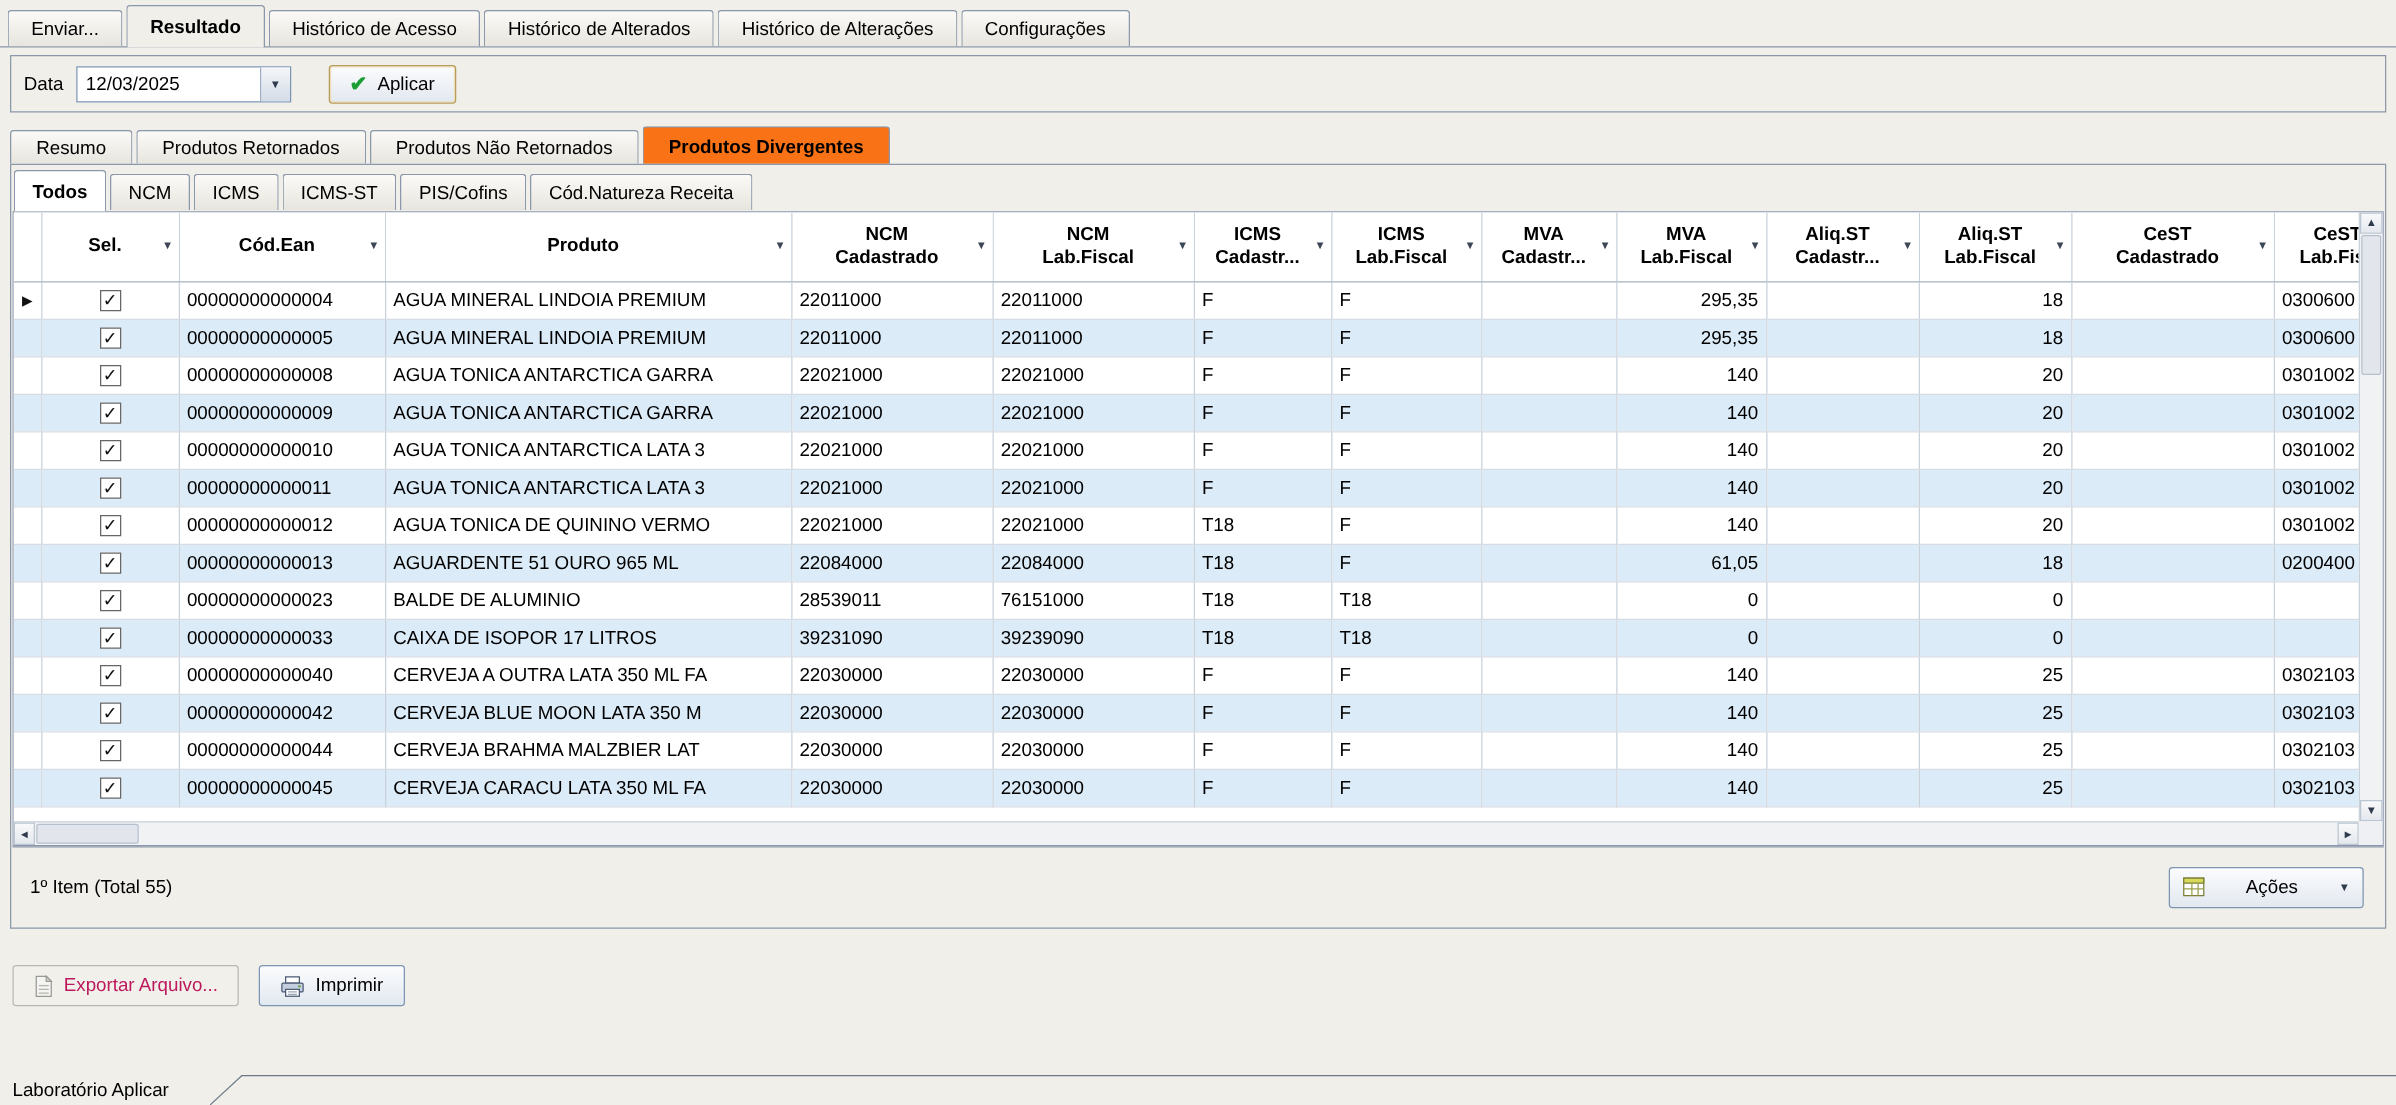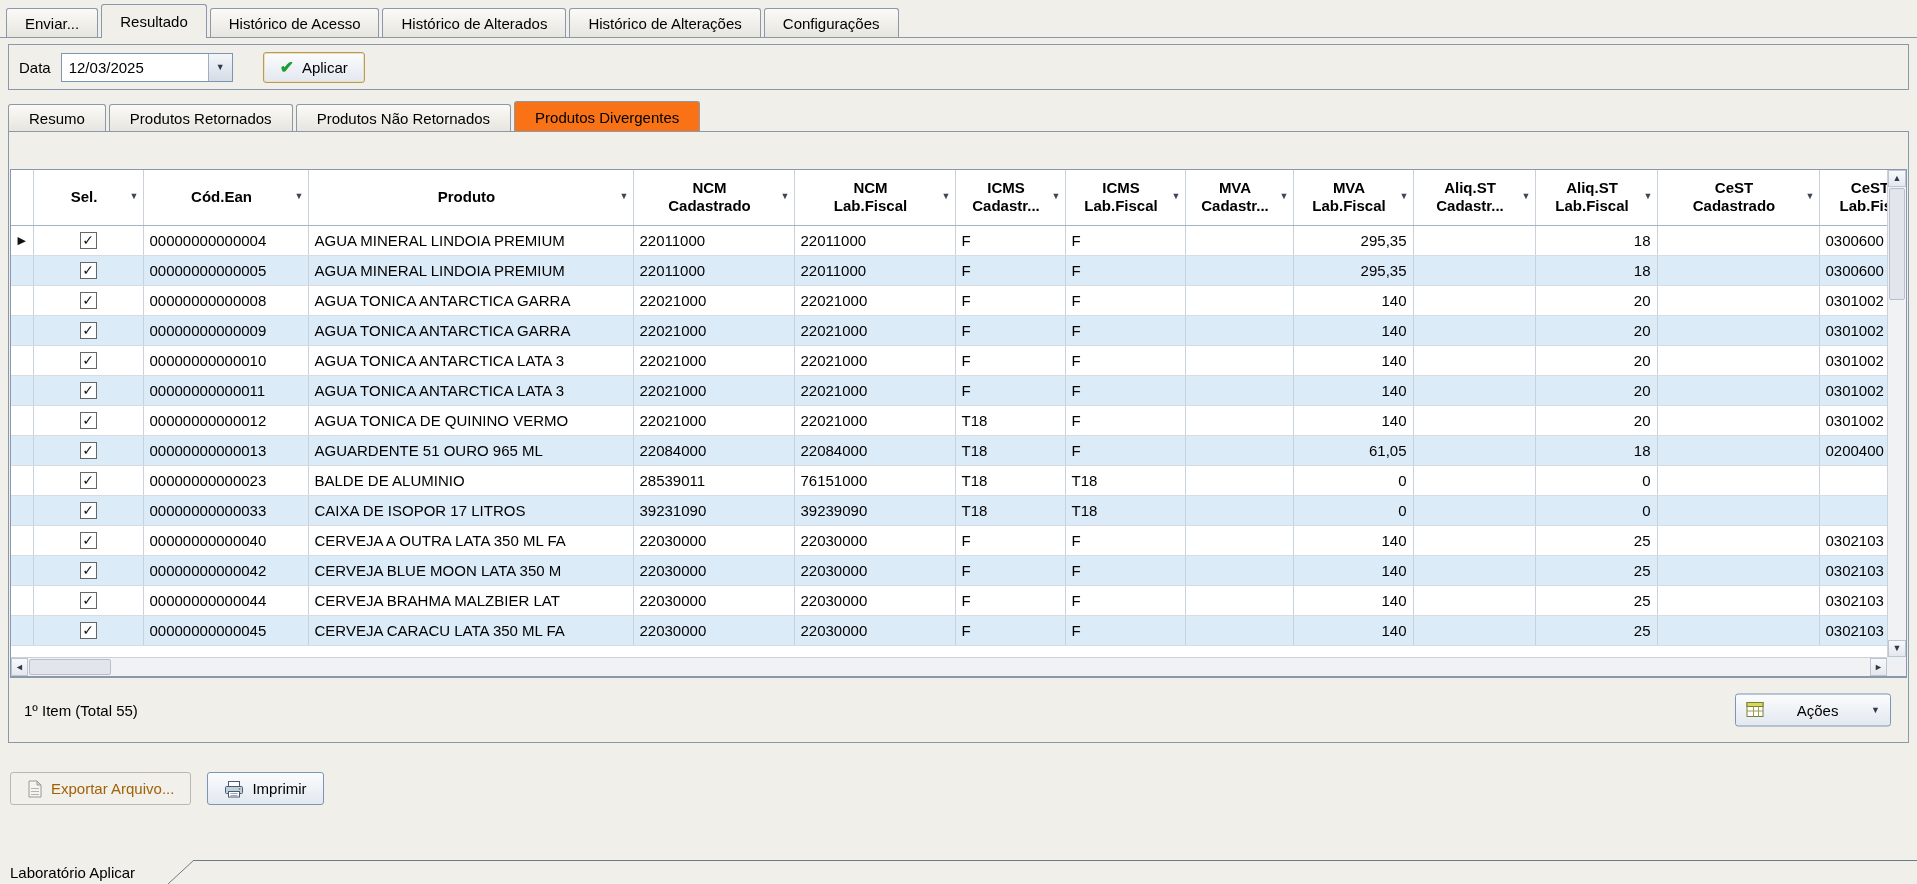--- a/index.html
+++ b/index.html
@@ -8,21 +8,21 @@
   #app { position:relative; width:1917px; height:628px; }
 
   
   .topline { position:absolute; left:0; right:0; top:37px; border-top:1px solid #8b97ab; z-index:1; }
   .tabbar { position:absolute; display:flex; align-items:flex-end; gap:3px; z-index:2; }
   .tabbar .tab {
     display:flex; align-items:center; padding:0 18px; cursor:default; white-space:nowrap;
     background:linear-gradient(#fbfaf7,#e7e5de); border:1px solid #8b97ab; border-bottom:none;
     border-radius:3px 3px 0 0; height:29px; margin-bottom:1px;
   }
-  .tabbar .tab.active { font-weight:normal; margin-bottom:0; }
+  .tabbar .tab.active { font-weight:bold; margin-bottom:0; }
   .top-tabs { left:6px; top:4px; height:34px; }
   .top-tabs .tab.active { height:34px; background:#f0efe9; }
 
   
   .data-panel { position:absolute; left:8px; top:44px; width:1901px; height:46px;
     border:1px solid #8b97ab; background:#f0efe9; display:flex; align-items:center; }
   .data-panel .lbl { margin-left:10px; }
   .combo { display:flex; width:172px; height:29px; margin-left:10px; background:#fff;
     border:1px solid #7d95b5; align-items:stretch; }
   .combo-text { flex:1; display:flex; align-items:center; padding-left:7px; }
@@ -80,21 +80,21 @@
   
   .status-strip { position:absolute; left:1px; right:1px; top:545px; bottom:1px;
     background:#f0efe9; border-top:1px solid #8b97ab; }
   .status-text { position:absolute; left:14px; top:50%; transform:translateY(-50%); }
   .actions-btn { position:absolute; right:16px; top:50%; transform:translateY(-50%);
     width:156px; height:33px; padding:0 10px; justify-content:flex-start; }
   .actions-btn .alabel { flex:1; text-align:center; }
 
   
   .footer-btns { position:absolute; left:10px; top:772px; display:flex; gap:16px; }
-  .btn.disabled { border:1px solid #b9b9b1; background:#f1f0ea; color:#a16207; box-shadow:none; }
+  .btn.disabled { border:1px solid #b9b9b1; background:#f1f0ea; color:#be185d; box-shadow:none; }
   .footer-btns .btn { height:33px; }
 
   
   .bottom-line { position:absolute; left:193px; right:0; top:860px; border-top:1px solid #6e7a8a; }
   .bottom-diag { position:absolute; left:168px; top:860px; width:26px; height:24px; }
   .bottom-tab-label { position:absolute; left:10px; top:864px; }
 </style>
 </head>
 <body>
 
@@ -549,20 +549,40 @@
           <line x1="1" y1="9.5" x2="17" y2="9.5" stroke="#9aa04e"></line>
           <line x1="7.5" y1="5" x2="7.5" y2="15" stroke="#9aa04e"></line>
           <line x1="12.5" y1="5" x2="12.5" y2="15" stroke="#9aa04e"></line>
         </svg>
         <span class="alabel">Ações</span>
         <span class="arrow-glyph">▼</span>
       </button>
     </div>
   </div>
 
+  <div class="tabbar div-tabs">
+    <div class="tab active">
+        <span>Todos</span>
+      </div>
+    <div class="tab">
+        <span>NCM</span>
+      </div>
+    <div class="tab">
+        <span>ICMS</span>
+      </div>
+    <div class="tab">
+        <span>ICMS-ST</span>
+      </div>
+    <div class="tab">
+        <span>PIS/Cofins</span>
+      </div>
+    <div class="tab">
+        <span>Cód.Natureza Receita</span>
+      </div>
+  </div>
 
   <div class="footer-btns">
     <button class="btn disabled">
       <svg width="16" height="18" viewBox="0 0 16 18">
         <path d="M2 1 h8 l4 4 v12 h-12 z" fill="#f4f4f2" stroke="#9a9a94"></path>
         <path d="M10 1 l4 4 h-4 z" fill="#d9d9d4" stroke="#9a9a94"></path>
         <line x1="4" y1="8.5" x2="12" y2="8.5" stroke="#b5b5ae"></line>
         <line x1="4" y1="11.5" x2="12" y2="11.5" stroke="#b5b5ae"></line>
         <line x1="4" y1="14.5" x2="12" y2="14.5" stroke="#b5b5ae"></line>
       </svg>

